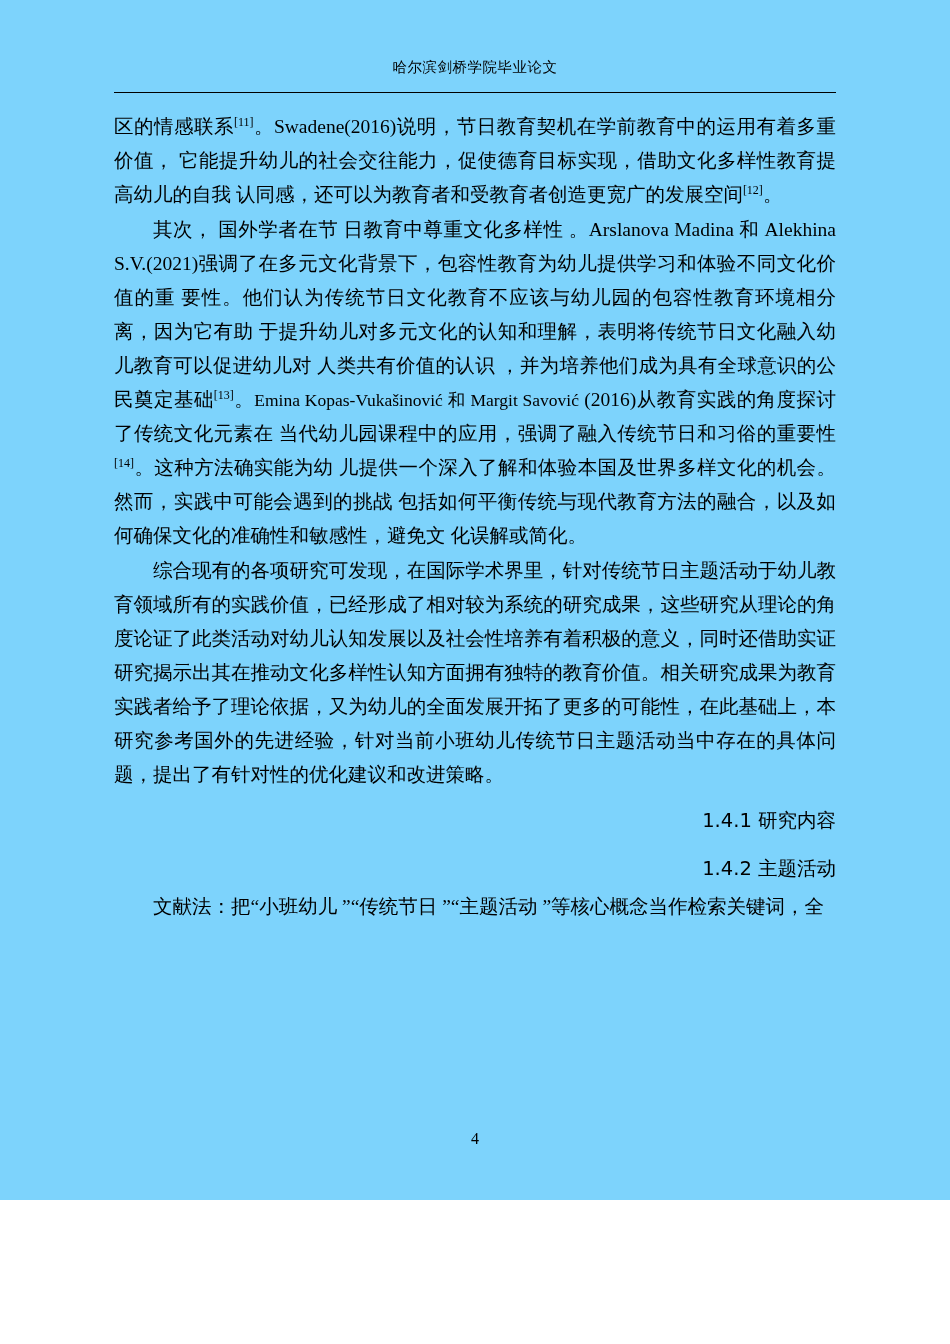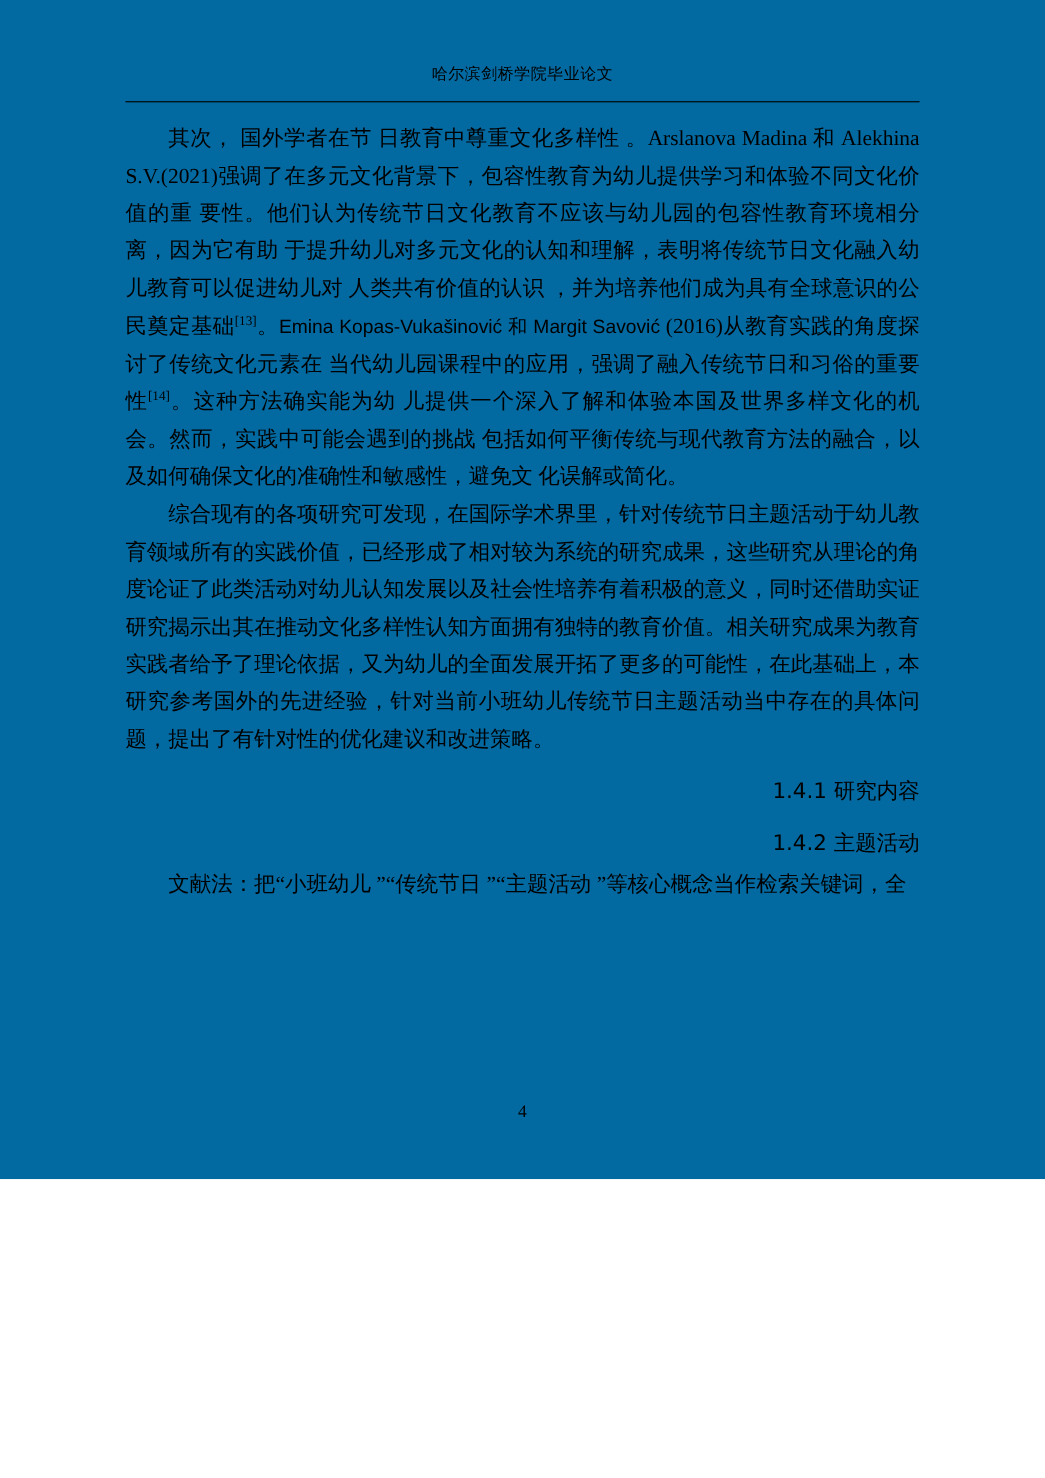--- a/index.html
+++ b/index.html
@@ -3,22 +3,22 @@
 <meta charset="utf-8">
 <style>
   html, body {
     margin: 0;
     padding: 0;
     background: #ffffff;
   }
   .page {
     position: relative;
     width: 950px;
-    height: 1072px;
-    background: #0369a1;
+    height: 1200px;
+    background: #7dd3fc;
     margin: 0 auto;
     box-sizing: border-box;
     font-family: "Liberation Serif", serif;
     color: #000000;
     overflow: hidden;
   }
   .header {
     position: absolute;
     top: 58px;
     left: 0;
@@ -53,21 +53,21 @@
   }
   p.indent {
     text-indent: 2em;
   }
   sup {
     font-size: 12px;
     vertical-align: super;
     line-height: 0;
   }
   .mono {
-    font-family: Liberation Sans, sans-serif;
+    font-family: Liberation Serif, serif;
     font-size: 17.5px;
   }
   h2.heading1 {
     font-family: "DejaVu Sans", sans-serif;
     font-weight: normal;
     font-size: 22px;
     line-height: 40px;
     margin: 14px 0 6px 0;
   }
   h3.heading2 {
@@ -91,20 +91,21 @@
 </head>
 <body>
 
 <div class="page">
 
   <div class="header">哈尔滨剑桥学院毕业论文</div>
   <div class="header-rule"></div>
 
   <div class="content">
 
+    <p class="body" id="para1">区的情感联系<sup>[11]</sup>。Swadene(2016)说明，节日教育契机在学前教育中的运用有着多重价值， 它能提升幼儿的社会交往能力，促使德育目标实现，借助文化多样性教育提高幼儿的自我 认同感，还可以为教育者和受教育者创造更宽广的发展空间<sup>[12]</sup>。</p>
 
     <p class="body indent" id="para2">其次， 国外学者在节 日教育中尊重文化多样性 。Arslanova Madina 和 Alekhina S.V.(2021)强调了在多元文化背景下，包容性教育为幼儿提供学习和体验不同文化价值的重 要性。他们认为传统节日文化教育不应该与幼儿园的包容性教育环境相分离，因为它有助 于提升幼儿对多元文化的认知和理解，表明将传统节日文化融入幼儿教育可以促进幼儿对 人类共有价值的认识 ，并为培养他们成为具有全球意识的公民奠定基础<sup>[13]</sup>。<span class="mono">Emina Kopas-Vukašinović 和 Margit Savović</span> (2016)从教育实践的角度探讨了传统文化元素在 当代幼儿园课程中的应用，强调了融入传统节日和习俗的重要性<sup>[14]</sup>。这种方法确实能为幼 儿提供一个深入了解和体验本国及世界多样文化的机会。然而，实践中可能会遇到的挑战 包括如何平衡传统与现代教育方法的融合，以及如何确保文化的准确性和敏感性，避免文 化误解或简化。</p>
 
     <p class="body indent">综合现有的各项研究可发现，在国际学术界里，针对传统节日主题活动于幼儿教育领域所有的实践价值，已经形成了相对较为系统的研究成果，这些研究从理论的角度论证了此类活动对幼儿认知发展以及社会性培养有着积极的意义，同时还借助实证研究揭示出其在推动文化多样性认知方面拥有独特的教育价值。相关研究成果为教育实践者给予了理论依据，又为幼儿的全面发展开拓了更多的可能性，在此基础上，本研究参考国外的先进经验，针对当前小班幼儿传统节日主题活动当中存在的具体问题，提出了有针对性的优化建议和改进策略。</p>
 
 
     <h3 class="heading2">1.4.1  研究内容</h3>
 
 
     <h3 class="heading2">1.4.2  主题活动</h3>

